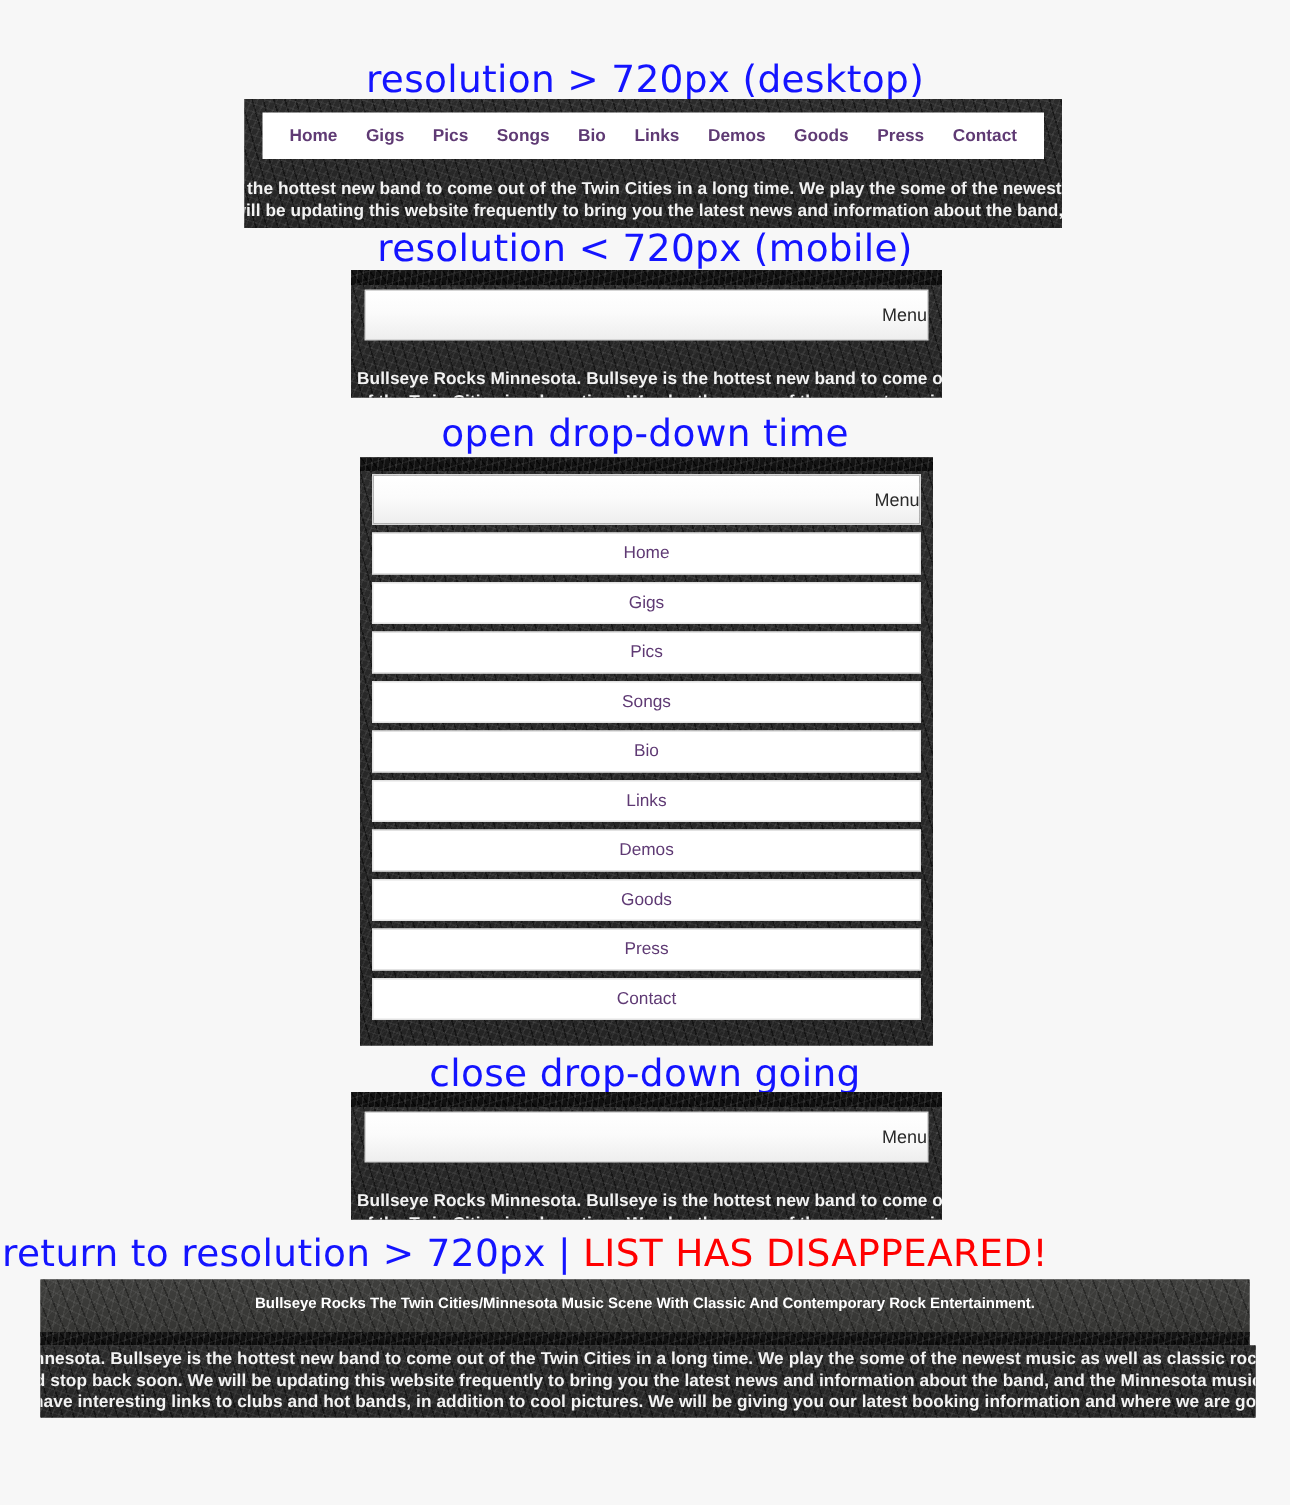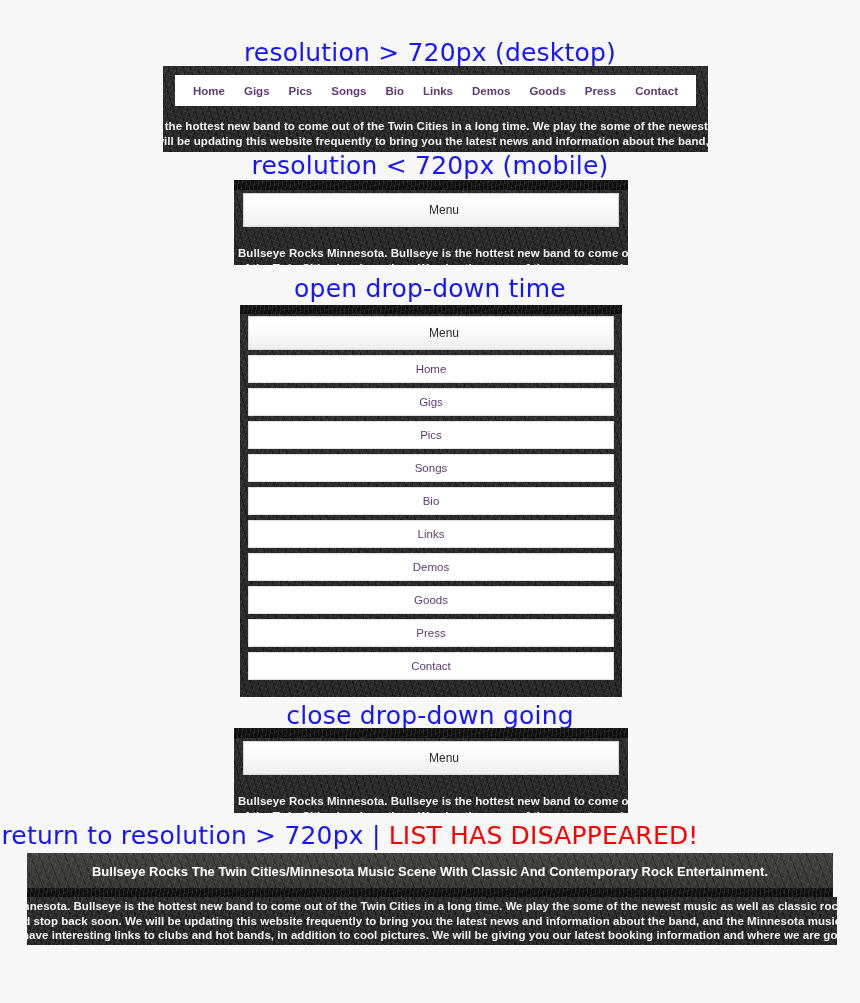--- a/index.html
+++ b/index.html
@@ -103,21 +103,21 @@
   }
 
   
   .menu-btn {
     height: 34px;
     background: linear-gradient(to bottom, #ffffff 0%, #fbfbfb 45%, #eeeeee 100%);
     border: 1px solid #d6d6d6;
     box-sizing: border-box;
     display: flex;
     align-items: center;
-    justify-content: center;
+    justify-content: flex-end;
     color: #2a2a2a;
     font-size: 12px;
     font-family: "Liberation Sans", sans-serif;
     padding-left: 26px;
   }
   .dd-item {
     height: 28px;
     background: #ffffff;
     border: 1px solid #e2e2e2;
     box-sizing: border-box;
@@ -128,21 +128,21 @@
   }
   .dd-item span {
     color: #5f3a74;
     font-size: 11.5px;
     font-family: "Liberation Sans", sans-serif;
   }
 
   
   .banner-title {
     color: #ffffff;
-    font-size: 13px;
+    font-size: 10px;
     font-weight: bold;
     font-family: "Liberation Sans", sans-serif;
     text-align: center;
     white-space: nowrap;
   }
 </style>
 </head>
 <body>
 
 <div class="caption" style="position:absolute; left:0; top:38px; width:860px;">

